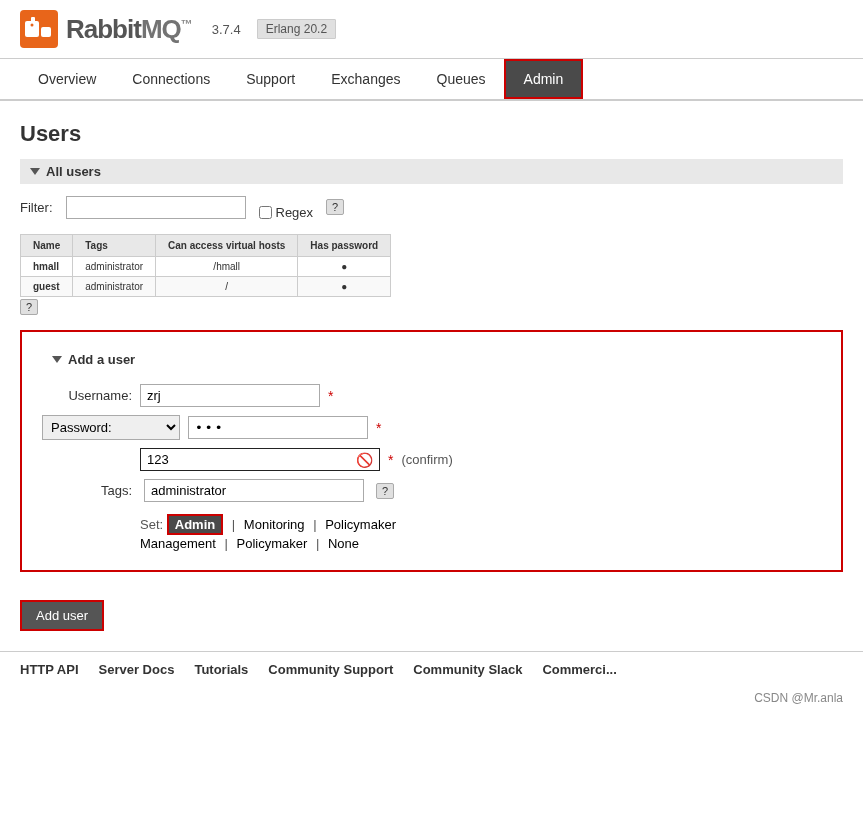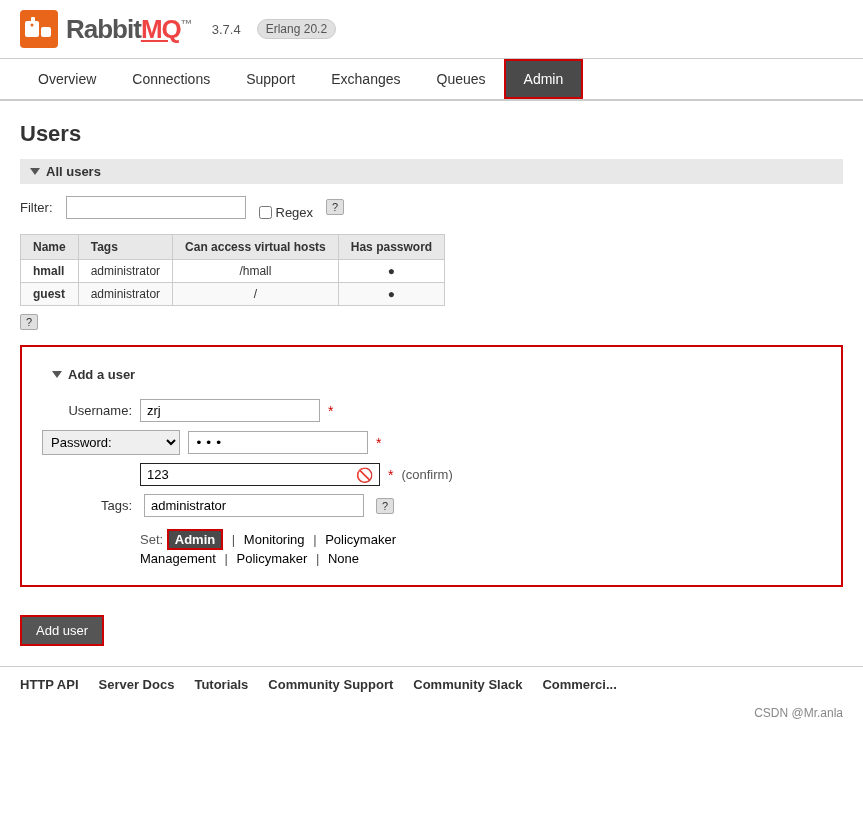--- a/index.html
+++ b/index.html
@@ -4,21 +4,21 @@
   <style>
     * { box-sizing: border-box; margin: 0; padding: 0; }
     body { font-family: Arial, sans-serif; font-size: 13px; background: #fff; color: #333; width: 863px; }
 
     
     .header { display: flex; align-items: center; padding: 10px 20px; border-bottom: 1px solid #ccc; background: #fff; }
     .logo { display: flex; align-items: center; gap: 8px; }
     .logo-icon { width: 38px; height: 38px; background: #e8651a; border-radius: 4px; display: flex; align-items: center; justify-content: center; color: white; font-size: 20px; font-weight: bold; }
     .logo-text { font-size: 28px; font-weight: bold; color: #555; letter-spacing: -1px; }
     .version-badge { margin-left: 12px; font-size: 13px; color: #555; }
-    .erlang-badge { margin-left: 8px; background: #e0e0e0; border: 1px solid #ccc; padding: 2px 8px; border-radius: 10px; font-size: 12px; color: #555; }
+    .erlang-badge { margin-left: 8px; background: #e0e0e0; border: 1px solid #ccc; padding: 2px 8px; border-radius: 1px; font-size: 12px; color: #555; }
 
     
     .nav { display: flex; align-items: center; border-bottom: 2px solid #ccc; padding: 0 20px; background: #fff; }
     .nav-item { padding: 10px 18px; font-size: 14px; color: #333; cursor: pointer; text-decoration: none; display: block; }
     .nav-item.active { background: #4a4a4a; color: #fff; border: 2px solid #cc0000; }
 
     
     .main { padding: 20px 20px; }
     h1 { font-size: 22px; font-weight: bold; color: #333; margin-bottom: 12px; }
 
@@ -27,21 +27,21 @@
     .triangle-down { width: 0; height: 0; border-left: 5px solid transparent; border-right: 5px solid transparent; border-top: 7px solid #555; display: inline-block; }
 
     
     .filter-row { display: flex; align-items: center; gap: 13px; margin: 10px 0 14px 0; }
     .filter-label { font-size: 13px; }
     .filter-input { border: 1px solid #aaa; padding: 3px 6px; font-size: 13px; width: 180px; }
     .regex-check { display: flex; align-items: center; gap: 4px; font-size: 13px; margin-top: 11px; }
     .help-btn { background: #e0e0e0; border: 1px solid #aaa; border-radius: 2px; font-size: 11px; padding: 1px 5px; cursor: pointer; }
 
     
-    table { border-collapse: collapse; font-size: 12px; margin-bottom: 8px; }
+    table { border-collapse: collapse; font-size: 10px; margin-bottom: 2px; }
     table th { background: #e8e8e8; border: 1px solid #ccc; padding: 5px 12px; text-align: left; font-weight: bold; }
     table td { border: 1px solid #ccc; padding: 4px 12px; }
     table td.center { text-align: center; }
     table tr:nth-child(even) td { background: #f9f9f9; }
     table tr:nth-child(odd) td { background: #fff; }
 
     
     .add-user-box { border: 2px solid #cc0000; padding: 15px 20px; margin: 16px 0; background: #fff; }
     .add-user-box .section-header { background: transparent; margin-bottom: 12px; }
     .form-row { display: flex; align-items: center; gap: 8px; margin-bottom: 8px; }
@@ -81,21 +81,21 @@
   <div class="logo">
     <div class="logo-icon">
 
       <svg width="32" height="32" viewBox="0 0 32 32">
         <rect x="2" y="8" width="14" height="16" rx="2" fill="white"></rect>
         <rect x="18" y="14" width="10" height="10" rx="2" fill="white"></rect>
         <rect x="8" y="4" width="4" height="8" rx="1" fill="white"></rect>
         <circle cx="9" cy="12" r="1.5" fill="#e8651a"></circle>
       </svg>
     </div>
-    <span class="logo-text" style="font-size:26px;font-weight:bold;color:#555;">Rabbit<span style="color:#ef4444;text-decoration:underline;">MQ</span><span style="font-size:12px;color:#888;vertical-align:super;">™</span></span>
+    <span class="logo-text" style="font-size:26px;font-weight:bold;color:#555;">Rabbit<span style="color:#737373;">MQ</span><span style="font-size:12px;color:#888;vertical-align:super;">™</span></span>
     <span class="version-badge">3.7.4</span>
     <span class="erlang-badge">Erlang 20.2</span>
   </div>
 </div>
 
 <nav class="nav">
   <a class="nav-item">Overview</a>
   <a class="nav-item">Connections</a>
   <a class="nav-item">Support</a>
   <a class="nav-item">Exchanges</a>

